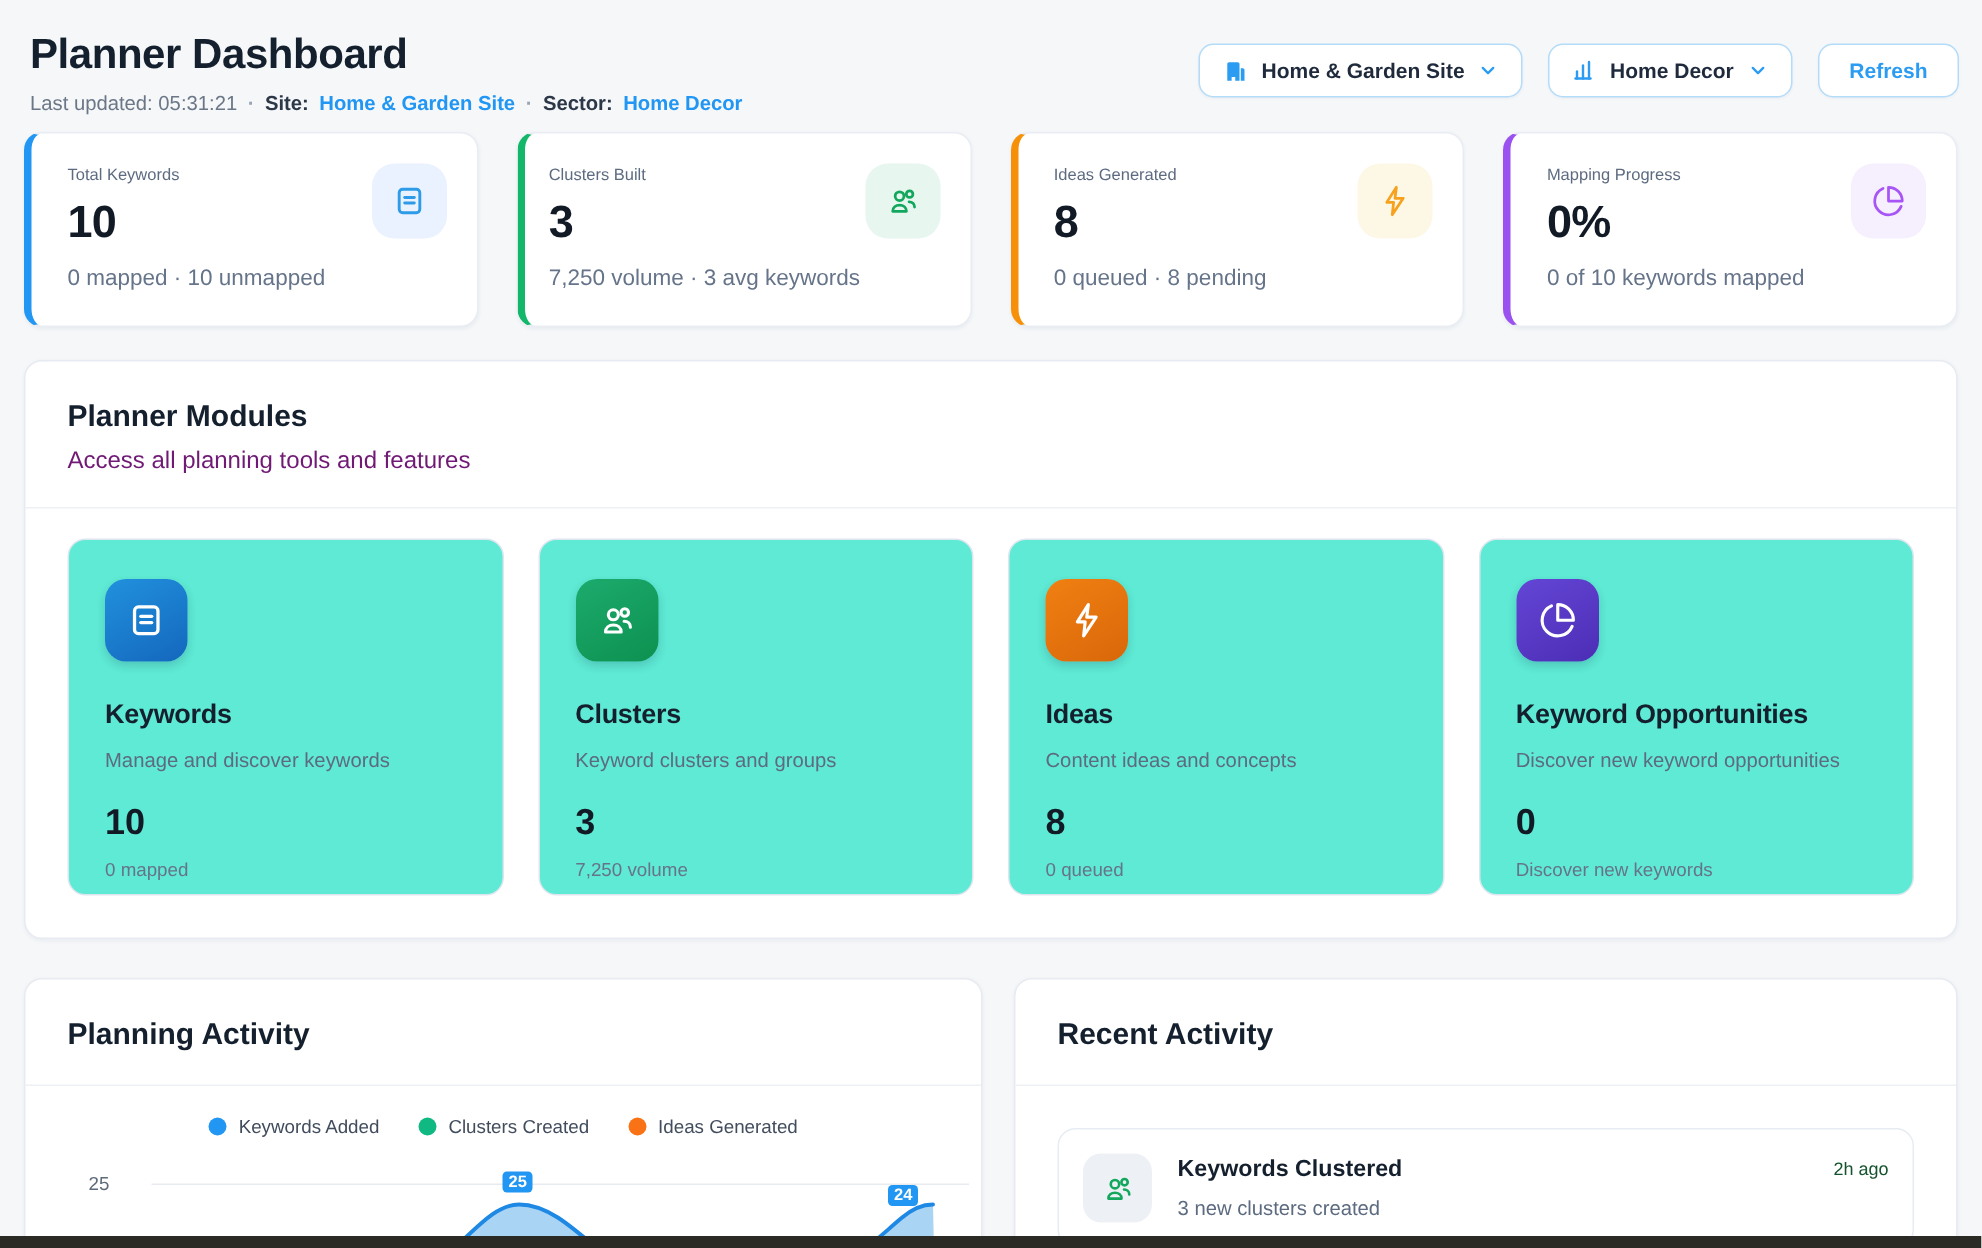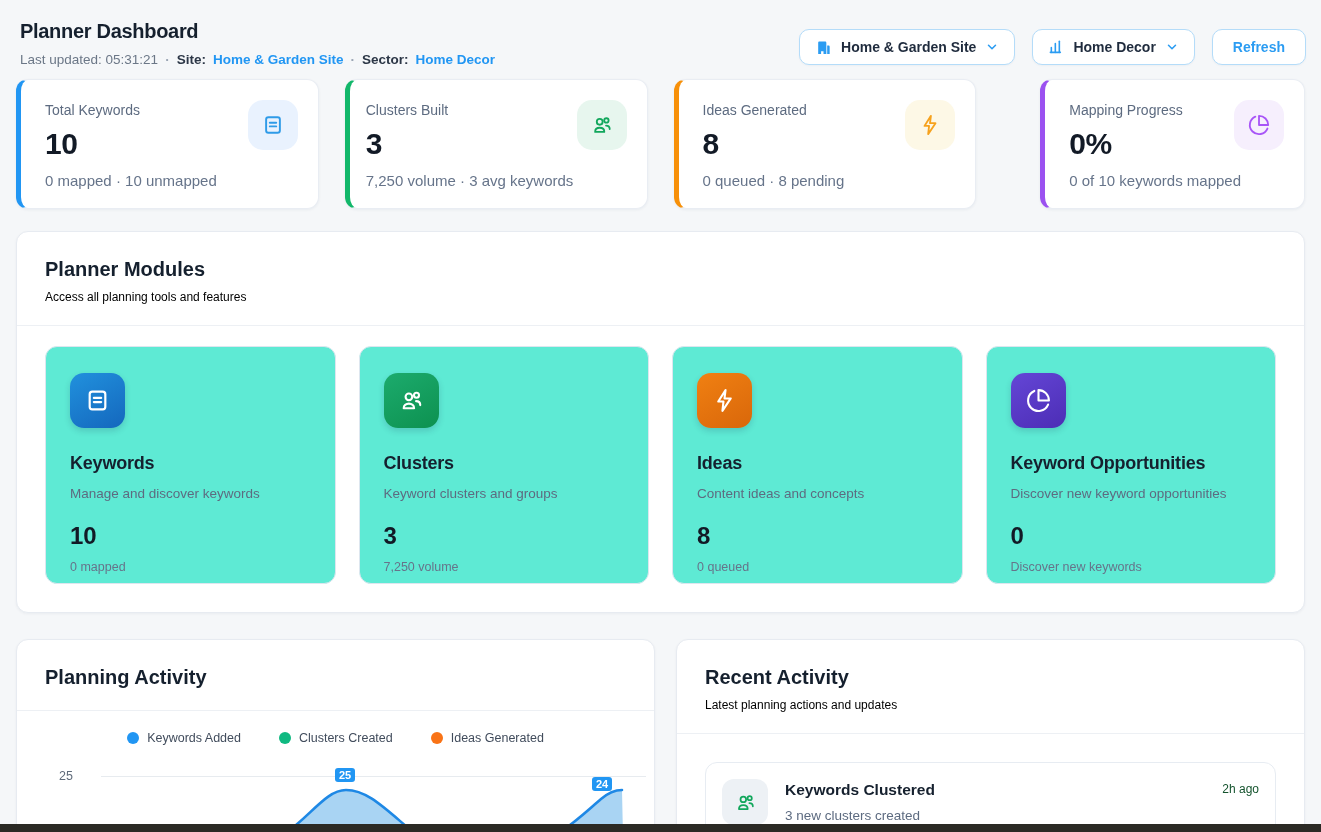--- a/index.html
+++ b/index.html
@@ -1,57 +1,57 @@
 <!DOCTYPE html>
 <html><head>
 <meta charset="utf-8">
 <style>
   html,body{margin:0;padding:0;}
   body{font-family:"Liberation Sans", sans-serif; background:#f5f7f9;}
   .app{position:relative;width:1321px;height:832px;overflow:hidden;background:#f5f7f9;color:#15202e;}
 
   
   .header{display:flex;justify-content:space-between;align-items:flex-start;padding:20px 15px 0 20px;}
-  .page-title{font-size:20px;font-weight:800;letter-spacing:-0.3px;color:#15202e;margin:0;}
+  .page-title{font-size:28px;font-weight:800;letter-spacing:-0.3px;color:#15202e;margin:0;}
   .meta{display:flex;align-items:center;gap:7px;margin-top:9px;font-size:13.5px;color:#6b7787;}
   .meta .sep{color:#9aa5b4;font-weight:700;}
   .meta-label{color:#2c3747;font-weight:700;}
   .meta-link{color:#2196f3;font-weight:700;text-decoration:none;cursor:pointer;}
   .actions{display:flex;gap:17px;margin-top:9px;}
   .btn{display:flex;align-items:center;gap:9px;height:36px;padding:0 15px;background:#fff;
        border:1px solid #b4dcf9;border-radius:10px;font-family:inherit;font-size:14px;font-weight:700;
        color:#1f2b3d;cursor:pointer;box-shadow:0 1px 2px rgba(30,60,110,.04);}
   .btn .b-icon{color:#2b9cf2;display:flex;}
   .btn .chev{color:#2b9cf2;display:flex;}
   .btn-refresh{color:#2b9cf2;justify-content:center;padding:0 20px;}
 
   
   .stats{display:grid;grid-template-columns:repeat(4,1fr);gap:26px;margin:12px 16px 0 16px;}
   .stat-card{position:relative;background:#fff;border:1px solid #e9edf3;border-radius:12px;
              box-shadow:0 1px 3px rgba(25,45,85,.06);padding:22px 22px 0 24px;height:130px;box-sizing:border-box;}
   .stat-card.a-blue{border-left:5px solid #2196f3;}
   .stat-card.a-green{border-left:5px solid #12b76a;padding-left:16px;}
   .stat-card.a-orange{border-left:5px solid #f79009;}
-  .stat-card.a-purple{border-left:5px solid #9b51f0;margin-left:38px;}
-  .stat-label{font-size:14px;color:#5d6b80;}
+  .stat-card.a-purple{border-left:5px solid #9b51f0;}
+  .stat-label{font-size:11px;color:#5d6b80;}
   .stat-value{font-size:30px;font-weight:800;letter-spacing:-0.5px;color:#121a26;margin-top:9px;}
   .stat-sub{font-size:15px;color:#66748a;margin-top:11px;}
   .stat-icon{position:absolute;top:20px;right:20px;width:50px;height:50px;border-radius:15px;
              display:flex;align-items:center;justify-content:center;}
   .stat-icon svg{width:22px;height:22px;}
   .si-blue{background:#e9f2fe;color:#2e9be8;}
   .si-green{background:#e7f6ee;color:#12a75c;}
   .si-orange{background:#fdf8e6;color:#f6a21e;}
   .si-purple{background:#f6effd;color:#a855f7;}
 
   
   .panel{background:#fff;border:1px solid #e7ebf1;border-radius:12px;box-shadow:0 1px 3px rgba(25,45,85,.05);}
   .panel-head{padding:26px 28px 21px;}
   .panel-title{font-size:20px;font-weight:800;color:#15202e;}
-  .panel-sub{font-size:12px;color:#000000;margin-top:9px;}
+  .panel-sub{font-size:16px;color:#701a75;margin-top:9px;}
   .divider{border-top:1px solid #edf0f4;}
 
   .modules-panel{margin:22px 16px 0 16px;}
   .modules-grid{display:grid;grid-template-columns:repeat(4,1fr);gap:23px;margin:20px 28px 28px;}
   .module-card{background:#5eead4;border:1px solid #dde6ef;border-radius:12px;padding:26px 24px;height:238px;
                box-sizing:border-box;cursor:pointer;}
   .module-icon{width:55px;height:55px;border-radius:14px;display:flex;align-items:center;justify-content:center;color:#fff;
                box-shadow:0 3px 6px rgba(25,45,85,.18);}
   .module-icon svg{width:25px;height:25px;}
   .mi-blue{background:linear-gradient(150deg,#2191dd,#1467bd);}
@@ -61,21 +61,21 @@
   .module-title{font-size:18px;font-weight:800;letter-spacing:-0.2px;margin-top:25px;color:#15202e;}
   .module-desc{font-size:13.5px;color:#5d6b80;margin-top:12px;}
   .module-value{font-size:24px;font-weight:800;color:#121a26;margin-top:21px;}
   .module-sub{font-size:12.5px;color:#66748a;margin-top:10px;}
 
   
   .bottom-row{display:grid;grid-template-columns:639px 1fr;gap:21px;margin:26px 16px 0 16px;}
   .bottom-row .panel{height:300px;}
 
   
-  .legend{display:flex;justify-content:center;align-items:center;gap:38px;margin-top:20px;}
+  .legend{display:flex;justify-content:center;align-items:center;gap:26px;margin-top:20px;}
   .legend-item{display:flex;align-items:center;gap:8px;font-size:12.5px;color:#414c5c;cursor:pointer;}
   .legend-dot{width:12px;height:12px;border-radius:50%;}
   .lg-blue{background:#2196f3;} .lg-green{background:#10b981;} .lg-orange{background:#f97316;}
   .chart-area{position:relative;height:120px;margin-top:12px;}
   .y-tick{position:absolute;left:42px;top:12px;font-size:12.5px;color:#5f6b7a;}
   .gridline{position:absolute;left:84px;right:8px;top:19px;border-top:1px solid #e7ebef;}
   .chart-svg{position:absolute;left:0;top:0;width:639px;height:120px;}
   .pt-badge{position:absolute;background:#2196f3;color:#fff;font-size:11px;font-weight:700;
             padding:1px 4px;border-radius:3px;line-height:12px;}
   .badge-1{left:318px;top:11px;}
@@ -286,21 +286,20 @@
           <path d="M536 80 C 558 66, 572 52, 584 42 C 591 36, 598 33, 605 33" fill="none" stroke="#1e88e5" stroke-width="2.6" stroke-linecap="round"></path>
         </svg>
         <span class="pt-badge badge-1">25</span>
         <span class="pt-badge badge-2">24</span>
       </div>
     </div>
 
     <div class="panel">
       <div class="panel-head">
         <div class="panel-title">Recent Activity</div>
-        <div class="panel-sub">Latest planning actions and updates</div>
       </div>
       <div class="divider"></div>
       <div class="recent-item">
         <div class="recent-icon">
           <svg viewBox="0 0 24 24" fill="none" stroke="currentColor" stroke-width="2" stroke-linecap="round" stroke-linejoin="round">
               <circle cx="9.5" cy="8.5" r="3.2"></circle>
               <path d="M4.5 19.5c0-2.8 2.2-4.5 5-4.5s5 1.7 5 4.5z"></path>
               <circle cx="16.8" cy="7" r="2.4"></circle>
               <path d="M16.4 12.6c2.4 0 4 1.5 4 3.8"></path>
             </svg>

